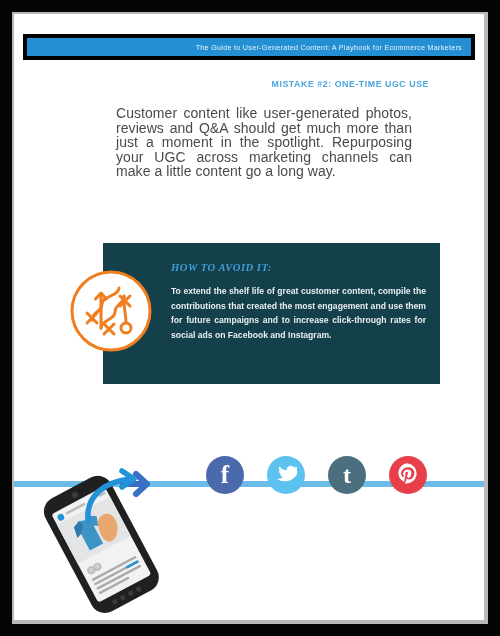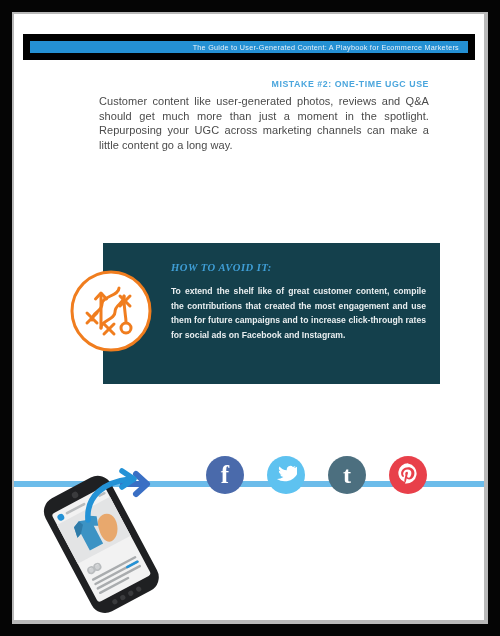--- a/index.html
+++ b/index.html
@@ -33,21 +33,21 @@
     background: #ffffff;
     overflow: hidden;
   }
 
   
   #header-banner {
     position: absolute;
     left: 9px; top: 20px;
     width: 452px; height: 26px;
     background: #2490d3;
-    border: 7px solid #000000;
+    border: 4px solid #000000;
   }
   #header-banner-title {
     position: absolute;
     right: 9px; top: 50%;
     transform: translateY(-50%);
     color: #e7f2fb;
     font-size: 7.2px;
     letter-spacing: 0.28px;
     white-space: nowrap;
     font-weight: 400;
@@ -62,23 +62,23 @@
   #mistake-heading {
     color: #4ba6dd;
     font-size: 8.8px;
     font-weight: 600;
     letter-spacing: 0.55px;
     margin: 0 0 5px 0;
     text-align: right;
   }
   .body-para {
     color: #4a4a4a;
-    font-size: 11px;
+    font-size: 14px;
     line-height: 14.6px;
-    margin: 0;
+    margin: 17px;
     text-align: justify;
     letter-spacing: 0.06px;
   }
   #para-2 { margin-top: 14px; }
 
   
   #callout-box {
     position: absolute;
     left: 89px; top: 229px;
     width: 337px; height: 141px;
@@ -173,21 +173,21 @@
       <div id="header-banner-title">The Guide to User-Generated Content: A Playbook for Ecommerce Marketers</div>
     </div>
 
     <div id="content">
       <div id="mistake-heading">MISTAKE #2: ONE-TIME UGC USE</div>
       <p class="body-para" id="para-1">Customer content like user-generated photos, reviews and Q&amp;A should get much more than just a moment in the spotlight. Repurposing your UGC across marketing channels can make a little content go a long way.</p>
     </div>
 
     <div id="callout-box">
       <div id="callout-heading">HOW TO AVOID IT:</div>
-      <div id="callout-body">To extend the shelf like of great customer content, compile the contributions that created the most engagement and use them for future campaigns and to increase click-through rates for social ads on Facebook and Instagram.</div>
+      <div id="callout-body">To extend the shelf life of great customer content, compile the contributions that created the most engagement and use them for future campaigns and to increase click-through rates for social ads on Facebook and Instagram.</div>
     </div>
 
     <div id="playbook-icon">
       <svg viewBox="0 0 86 86" width="86" height="86">
         <circle cx="43" cy="43" r="39" fill="#ffffff" stroke="#f07d1e" stroke-width="3"></circle>
 
         <path d="M31 62 C31 54 48 54 48 46 C48 38 58 38 58 30" fill="none" stroke="#f07d1e" stroke-width="3" stroke-linecap="round" transform="translate(-4,-4) rotate(180 43 43)"></path>
         <path d="M33 60 C33 52 47 52 47 44 C47 36 56 36 56 28" fill="none" stroke="#f07d1e" stroke-width="3" stroke-linecap="round"></path>
 
         <path d="M33 26 L33 60" fill="none" stroke="#f07d1e" stroke-width="3" stroke-linecap="round"></path>

